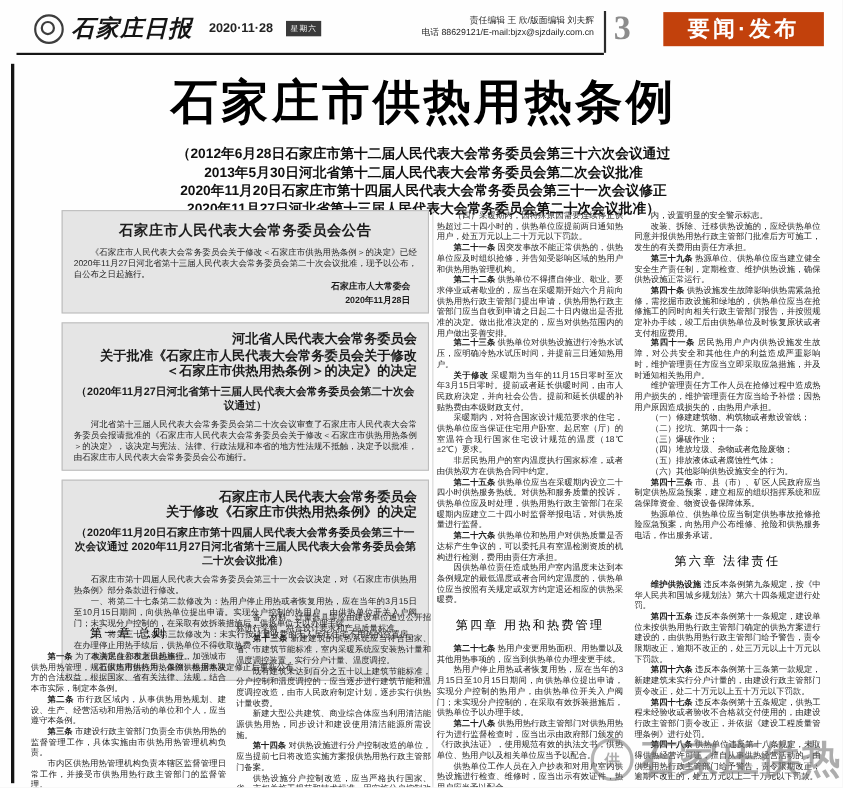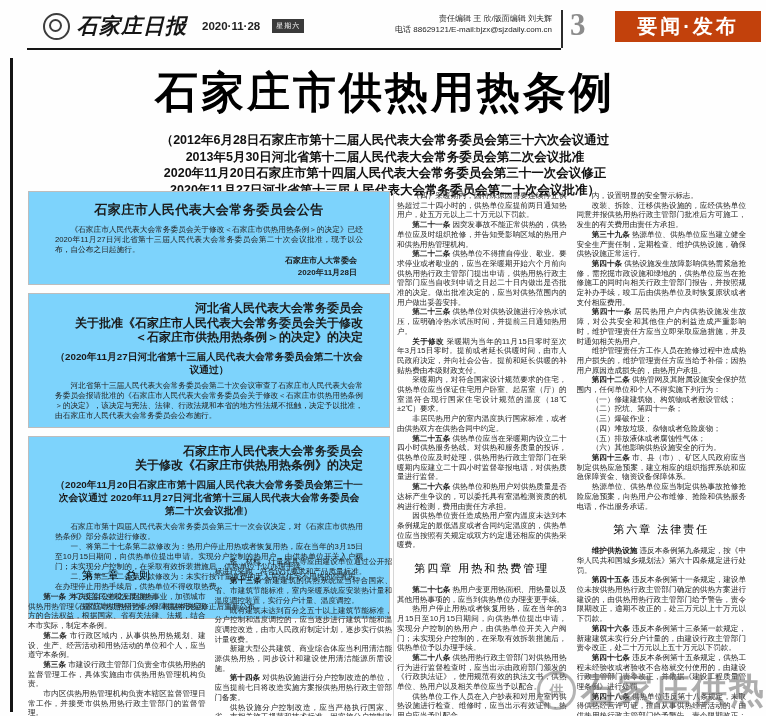--- a/index.html
+++ b/index.html
@@ -1,40 +1,40 @@
 <!DOCTYPE html>
 <html><head>
 <meta charset="utf-8">
 <style>
   html,body{margin:0;padding:0;background:#f4f4f4;}
   .page{position:relative;width:766px;height:716px;background:#fefefe;overflow:hidden;
         font-family:"Liberation Sans",sans-serif;color:#1b1b1b;}
   
-  .hdr{position:absolute;left:17px;top:0;width:660px;height:52px;}
+  .hdr{position:absolute;left:5px;top:0;width:660px;height:52px;}
   .hdr-left{position:absolute;left:26px;top:12px;display:flex;align-items:center;gap:7px;}
   .logo-circle{width:23px;height:23px;border:2px solid #3d3d3d;border-radius:50%;position:relative;flex:none;}
   .logo-circle::after{content:"";position:absolute;left:4px;top:4px;width:9px;height:9px;border:2px solid #3d3d3d;border-radius:50%;}
   .masthead{font-family:"Liberation Serif",serif;font-style:italic;font-weight:bold;font-size:21px;letter-spacing:1px;color:#151515;white-space:nowrap;}
   .date{font-size:11.5px;font-weight:bold;margin-left:8px;color:#222;white-space:nowrap;}
   .weekday{background:#3a3a3a;color:#fff;font-size:7px;padding:2px 4px;margin-left:5px;letter-spacing:1px;white-space:nowrap;}
   .editors{position:absolute;left:290px;top:13px;width:245px;text-align:right;font-size:8px;line-height:11px;color:#1f1f1f;}
   .hdr-rule{position:absolute;left:10px;top:48px;width:534px;height:2px;background:#161616;}
   .hdr-vdiv{position:absolute;left:544px;top:10px;width:1.5px;height:38px;background:#2b2b2b;}
   .pagenum{position:absolute;left:553px;top:7px;font-family:"Liberation Serif",serif;font-size:31px;font-weight:bold;color:#8c8c8c;}
   .section-badge{position:absolute;left:598px;top:11px;width:146px;height:31px;background:#c2410c;color:#fff;
                  display:flex;align-items:center;justify-content:center;font-size:20px;font-weight:bold;letter-spacing:3px;}
   
   .leftbar{position:absolute;left:10px;top:58px;width:3px;height:654px;background:#141414;}
   
   .title-block{position:absolute;left:24px;top:62px;width:722px;text-align:center;}
   .main-title{font-size:43px;font-weight:900;letter-spacing:3px;margin:2px 0 10px;color:#000;}
   .subtitle-line{font-size:12.5px;font-weight:bold;line-height:16.5px;color:#111;}
   
   .left-region{position:absolute;left:28px;top:191px;width:362px;}
-  .notice-box{background:#7dd3fc;border:1px solid #bdbdbd;padding:7px 26px 6px;margin-bottom:8px;box-sizing:border-box;}
+  .notice-box{background:#e5e5e5;border:1px solid #bdbdbd;padding:7px 10px 6px;margin-bottom:8px;box-sizing:border-box;margin-left:28px;}
   .box-heading{font-size:13px;font-weight:bold;text-align:center;margin:2px 0 6px;letter-spacing:0.5px;}
   .box-heading-line{font-size:12px;font-weight:bold;text-align:right;line-height:14.5px;}
   .box-subtitle{font-size:9.8px;font-weight:bold;text-align:center;line-height:13px;margin:5px 0 5px;}
   .box-body,.box-para{font-size:7.7px;line-height:10px;text-align:justify;text-indent:2em;margin:0;color:#222;}
   .box-sig{font-size:8px;line-height:10.5px;text-align:right;font-weight:bold;margin:1px 0 0;padding-right:6px;}
   
   .left-cols{position:absolute;left:28px;top:557px;width:364px;height:159px;display:flex;gap:9px;overflow:hidden;}
   .right-region{position:absolute;left:397px;top:191px;width:349px;height:525px;display:flex;gap:10px;overflow:hidden;}
   .col{flex:1;overflow:hidden;min-width:0;}
   .para{font-size:7.6px;line-height:9.7px;text-align:justify;text-indent:2em;margin:0;color:#1e1e1e;}
@@ -155,21 +155,20 @@
         <p class="para"><b>第二十八条 </b>供热用热行政主管部门对供热用热行为进行监督检查时，应当出示由政府部门颁发的《行政执法证》，使用规范有效的执法文书，供热单位、热用户以及相关单位应当予以配合。</p>
         <p class="para">供热单位工作人员在入户抄表和对用户室内供热设施进行检查、维修时，应当出示有效证件，热用户应当予以配合。</p>
       </div>
     <div class="col">
         <p class="para">内，设置明显的安全警示标志。</p>
         <p class="para">改装、拆除、迁移供热设施的，应经供热单位同意并报供热用热行政主管部门批准后方可施工，发生的有关费用由责任方承担。</p>
         <p class="para"><b>第三十九条 </b>热源单位、供热单位应当建立健全安全生产责任制，定期检查、维护供热设施，确保供热设施正常运行。</p>
         <p class="para"><b>第四十条 </b>供热设施发生故障影响供热需紧急抢修，需挖掘市政设施和绿地的，供热单位应当在抢修施工的同时向相关行政主管部门报告，并按照规定补办手续，竣工后由供热单位及时恢复原状或者支付相应费用。</p>
         <p class="para"><b>第四十一条 </b>居民热用户户内供热设施发生故障，对公共安全和其他住户的利益造成严重影响时，维护管理责任方应当立即采取应急措施，并及时通知相关热用户。</p>
         <p class="para">维护管理责任方工作人员在抢修过程中造成热用户损失的，维护管理责任方应当给予补偿；因热用户原因造成损失的，由热用户承担。</p>
-        <p class="para"><b>第四十二条 </b>供热管网及其附属设施安全保护范围内，任何单位和个人不得实施下列行为：</p>
         <p class="para">（一）修建建筑物、构筑物或者敷设管线；</p>
         <p class="para">（二）挖坑、第四十一条；</p>
         <p class="para">（三）爆破作业；</p>
         <p class="para">（四）堆放垃圾、杂物或者危险废物；</p>
         <p class="para">（五）排放液体或者腐蚀性气体；</p>
         <p class="para">（六）其他影响供热设施安全的行为。</p>
         <p class="para"><b>第四十三条 </b>市、县（市）、矿区人民政府应当制定供热应急预案，建立相应的组织指挥系统和应急保障资金、物资设备保障体系。</p>
         <p class="para">热源单位、供热单位应当制定供热事故抢修抢险应急预案，向热用户公布维修、抢险和供热服务电话，作出服务承诺。</p>
         <div class="chapter">第六章  法律责任</div>
         <p class="para"><b>维护供热设施 </b>违反本条例第九条规定，按《中华人民共和国城乡规划法》第六十四条规定进行处罚。</p>

